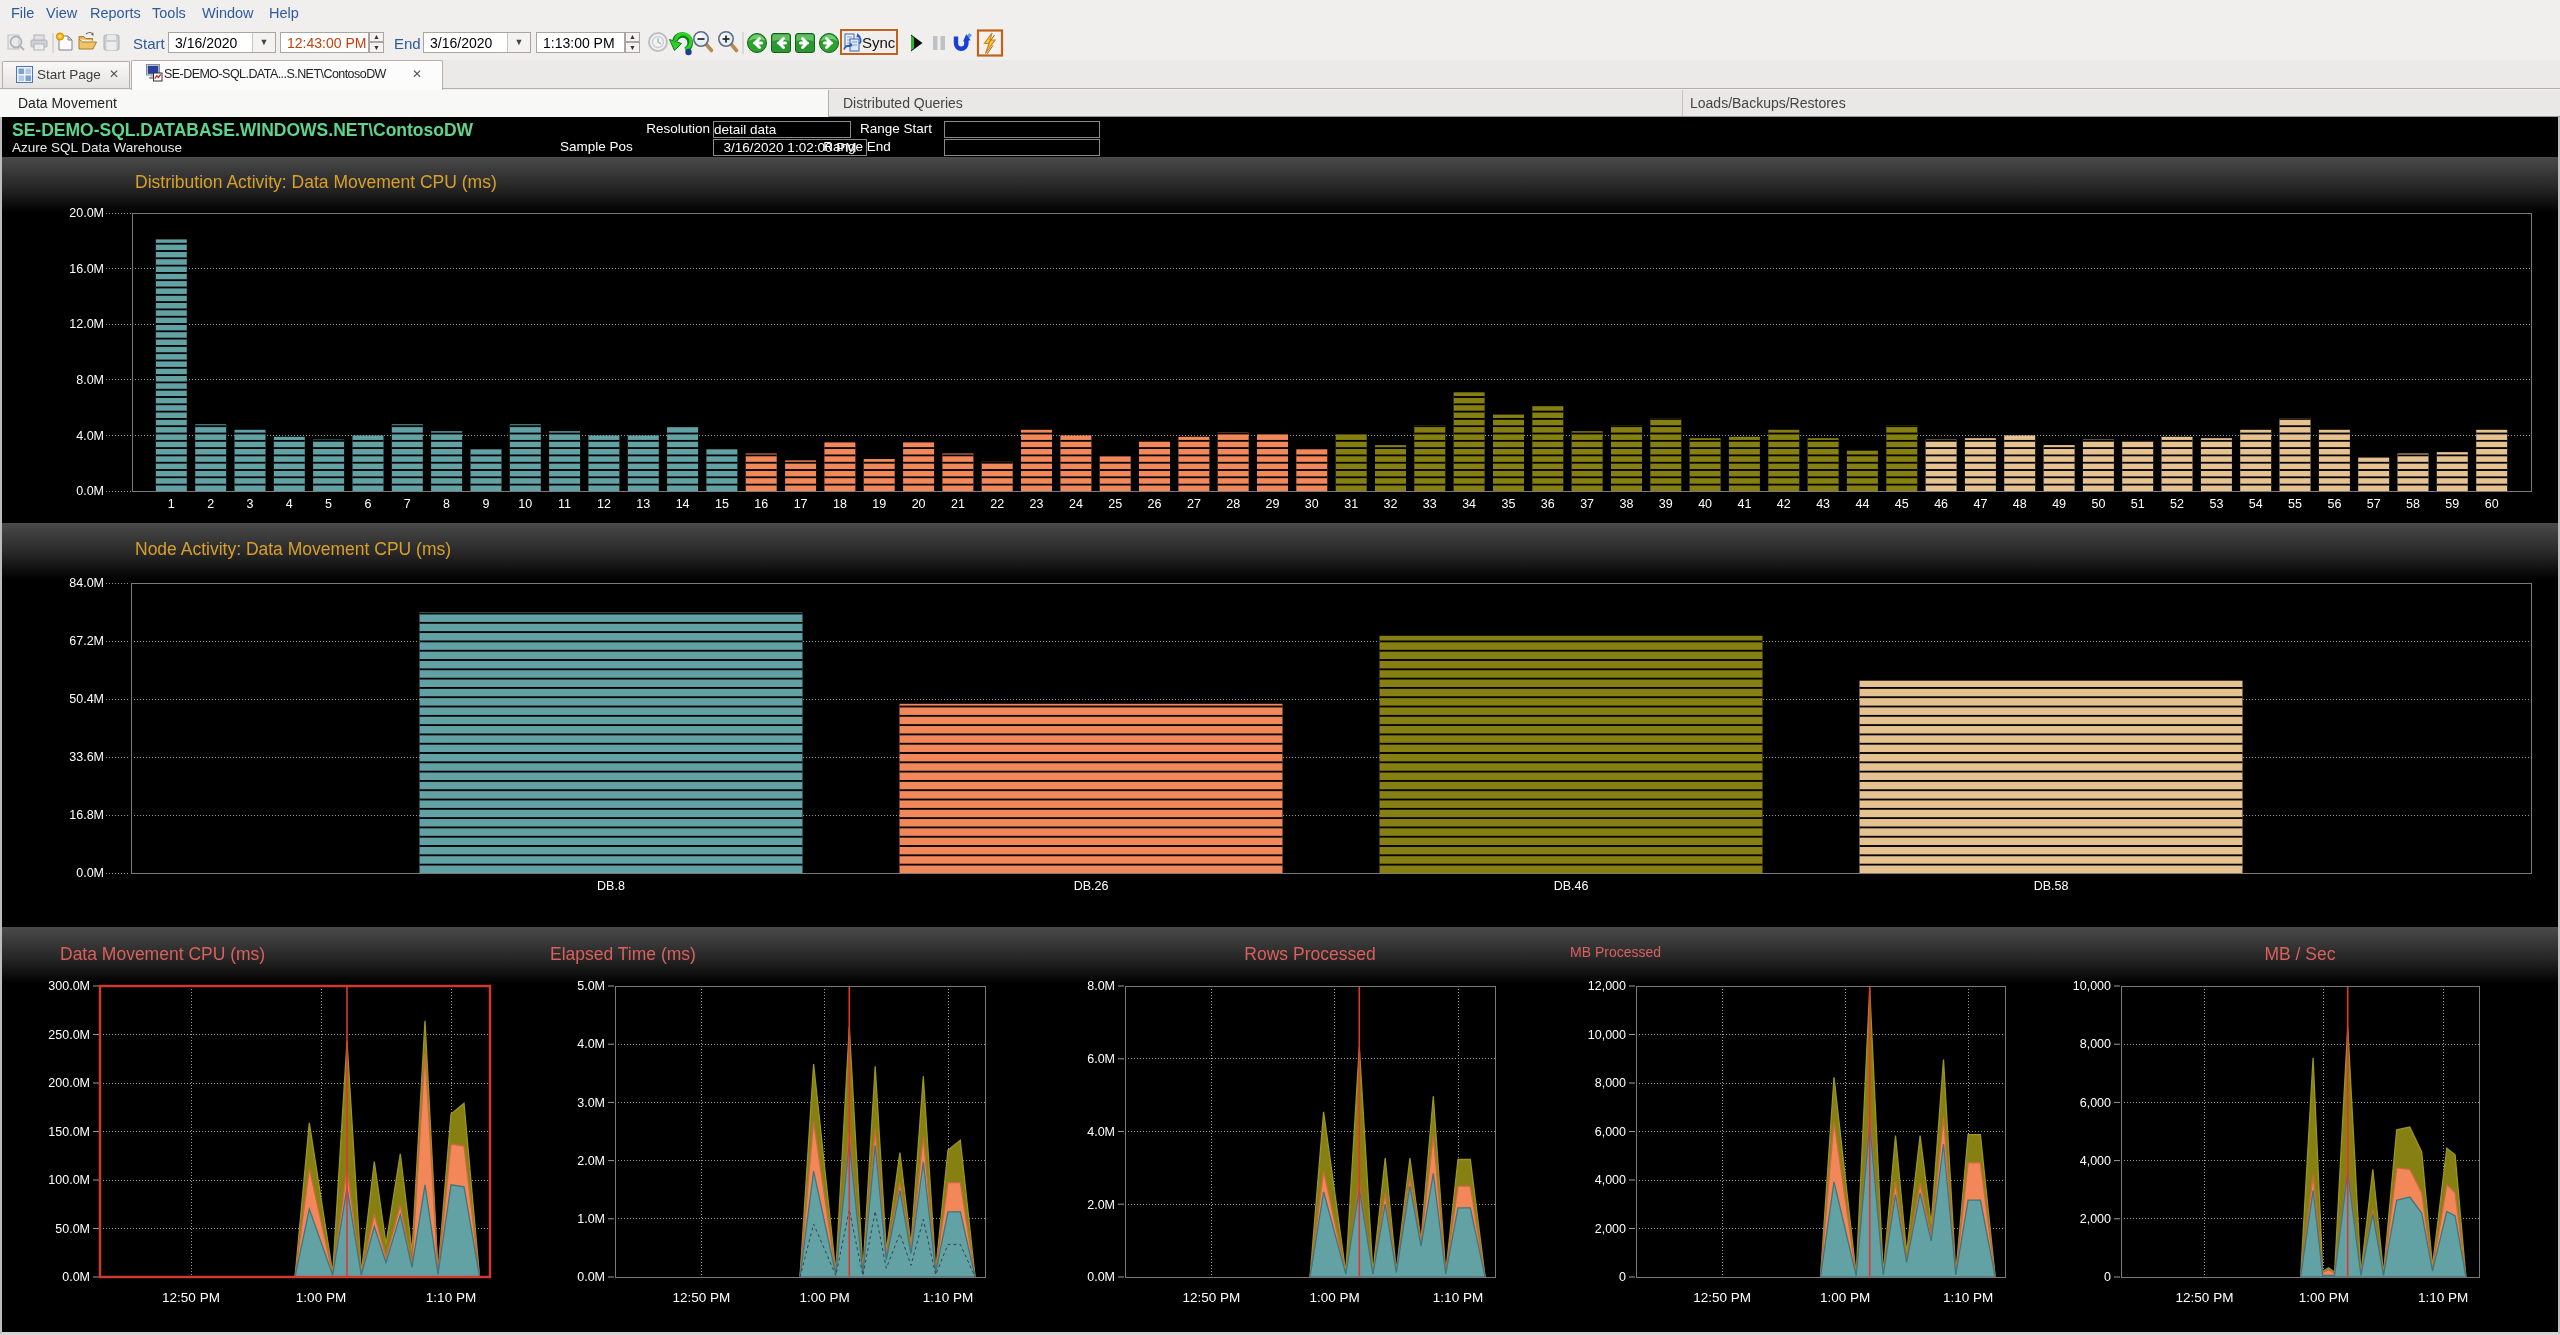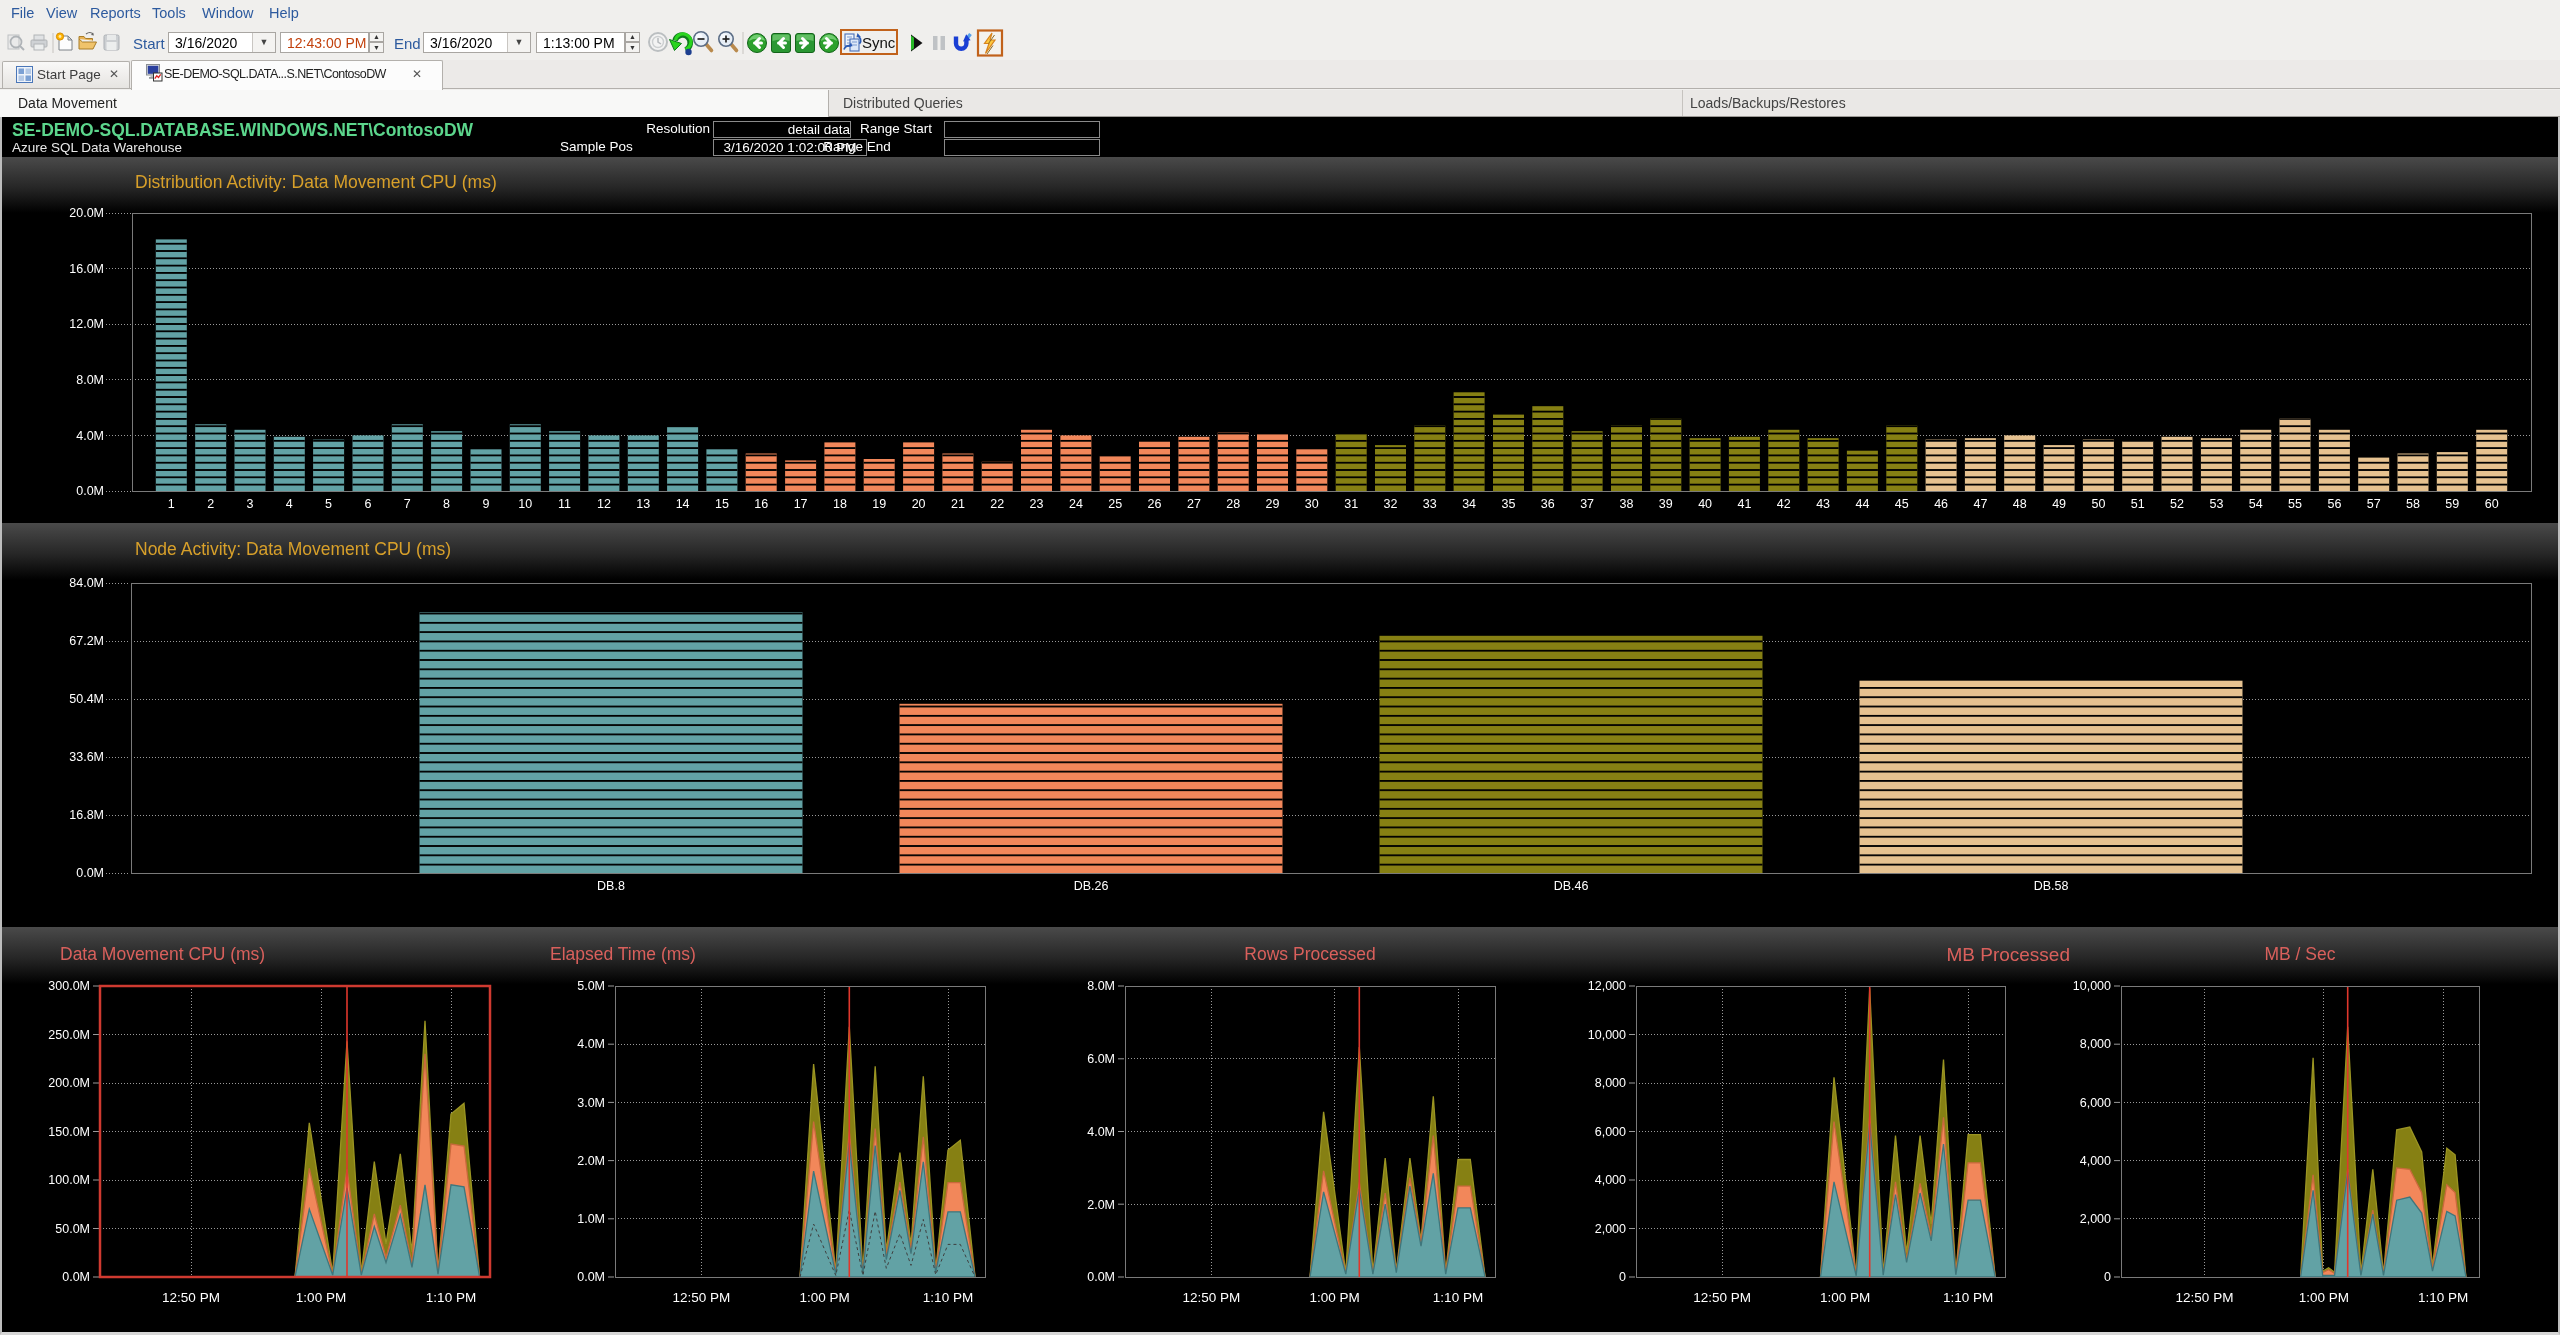--- a/index.html
+++ b/index.html
@@ -149,21 +149,21 @@
     <div class="abs" style="left:0;top:90px;width:829px;height:27px;background:#f8f8f7;border-right:1px solid #b3b0ac"></div>
     <div class="abs" style="left:1682px;top:90px;width:1px;height:26px;background:#c6c3bf"></div>
     <div class="abs" style="left:18px;top:95px;font-size:14px;color:#222">Data Movement</div>
     <div class="abs" style="left:843px;top:95px;font-size:14px;color:#444">Distributed Queries</div>
     <div class="abs" style="left:1690px;top:95px;font-size:14px;color:#444">Loads/Backups/Restores</div>
     <div class="abs" style="left:0;top:117px;width:2560px;height:1218px;background:#000;border-left:2px solid #bdbdbd;border-right:2px solid #bdbdbd;border-bottom:3px solid #d6d6d6"></div>
     <div class="abs" style="left:12px;top:120px;font-size:17.5px;font-weight:bold;color:#5CD68C">SE-DEMO-SQL.DATABASE.WINDOWS.NET\ContosoDW</div>
     <div class="abs" style="left:12px;top:140px;font-size:13.5px;color:#e8e8e8">Azure SQL Data Warehouse</div>
     <div class="abs" style="left:560px;top:121px;width:150px;text-align:right;font-size:13.5px;color:#fff">Resolution</div>
     <div class="abs" style="left:560px;top:139px;width:150px;text-align:left;font-size:13.5px;color:#fff">Sample Pos</div>
-    <div class="abs" style="left:713px;top:121px;width:138px;height:17px;border:1px solid #8a8a8a;background:#000;color:#fff;font-size:13.5px;text-align:right;line-height:15px">detail data</div>
+    <div class="abs" style="left:713px;top:121px;width:138px;height:17px;border:1px solid #8a8a8a;background:#000;color:#fff;font-size:13.5px;text-align:left;line-height:15px">detail data</div>
     <div class="abs" style="left:713px;top:139px;width:154px;height:17px;border:1px solid #8a8a8a;background:#000;color:#fff;font-size:13.5px;text-align:center;line-height:15px">3/16/2020 1:02:00 PM</div>
     <div class="abs" style="left:782px;top:121px;width:150px;text-align:right;font-size:13.5px;color:#fff">Range Start</div>
     <div class="abs" style="left:782px;top:139px;width:150px;text-align:center;font-size:13.5px;color:#fff">Range End</div>
     <div class="abs" style="left:944px;top:121px;width:156px;height:17px;border:1px solid #8a8a8a;background:#000"></div>
     <div class="abs" style="left:944px;top:139px;width:156px;height:17px;border:1px solid #8a8a8a;background:#000"></div>
     <div class="abs" style="left:2px;top:157px;width:2556px;height:56px;background:linear-gradient(#4a4a4a,#262626 55%,#000 100%)"></div>
     <div class="abs" style="left:135px;top:172px;font-size:17.5px;color:#D8A02A">Distribution Activity: Data Movement CPU (ms)</div>
     <svg width="2560" height="310" viewBox="0 0 2560 310" style="position:absolute;left:0;top:205px">
       <defs>
         <pattern id="st1" patternUnits="userSpaceOnUse" x="0" y="286" width="8" height="7.3">
@@ -404,21 +404,21 @@
       <rect x="1379.5" y="60.8" width="383" height="237.2" fill="url(#st2)"></rect>
       <text x="1571.0" y="315" text-anchor="middle" font-size="12.5" fill="#ffffff">DB.46</text>
       <rect x="1859.5" y="105.7" width="383" height="192.3" fill="#E6C290"></rect>
       <rect x="1859.5" y="105.7" width="383" height="192.3" fill="url(#st2)"></rect>
       <text x="2051.0" y="315" text-anchor="middle" font-size="12.5" fill="#ffffff">DB.58</text>
     </svg>
     <div class="abs" style="left:2px;top:927px;width:2556px;height:57px;background:linear-gradient(#4a4a4a,#262626 55%,#000 100%)"></div>
     <div class="abs" style="left:60px;top:944px;width:500px;text-align:left;font-size:17.5px;color:#D9605C">Data Movement CPU (ms)</div>
     <div class="abs" style="left:550px;top:944px;width:500px;font-size:17.5px;color:#D9605C">Elapsed Time (ms)</div>
     <div class="abs" style="left:1060px;top:944px;width:500px;text-align:center;font-size:17.5px;color:#D9605C">Rows Processed</div>
-    <div class="abs" style="left:1570px;top:944px;width:500px;text-align:right;font-size:19px;color:#D9605C">MB Processed</div>
+    <div class="abs" style="left:1570px;top:944px;width:500px;text-align:left;font-size:14px;color:#D9605C">MB Processed</div>
     <div class="abs" style="left:2050px;top:944px;width:500px;text-align:center;font-size:17.5px;color:#D9605C">MB / Sec</div>
     <svg width="2560" height="355" viewBox="0 0 2560 355" style="position:absolute;left:0;top:960px">
       <g transform="translate(0,-960)">
         <line x1="93" y1="986.0" x2="99" y2="986.0" stroke="#9a9a9a" stroke-width="1"></line>
         <text x="90" y="990.2" text-anchor="end" font-size="12.5" fill="#ffffff">300.0M</text>
         <line x1="100" y1="1034.5" x2="490" y2="1034.5" stroke="#9a9a9a" stroke-width="1" stroke-dasharray="1 2" shape-rendering="crispEdges"></line>
         <line x1="93" y1="1034.5" x2="99" y2="1034.5" stroke="#9a9a9a" stroke-width="1"></line>
         <text x="90" y="1038.7" text-anchor="end" font-size="12.5" fill="#ffffff">250.0M</text>
         <line x1="100" y1="1083.0" x2="490" y2="1083.0" stroke="#9a9a9a" stroke-width="1" stroke-dasharray="1 2" shape-rendering="crispEdges"></line>
         <line x1="93" y1="1083.0" x2="99" y2="1083.0" stroke="#9a9a9a" stroke-width="1"></line>

